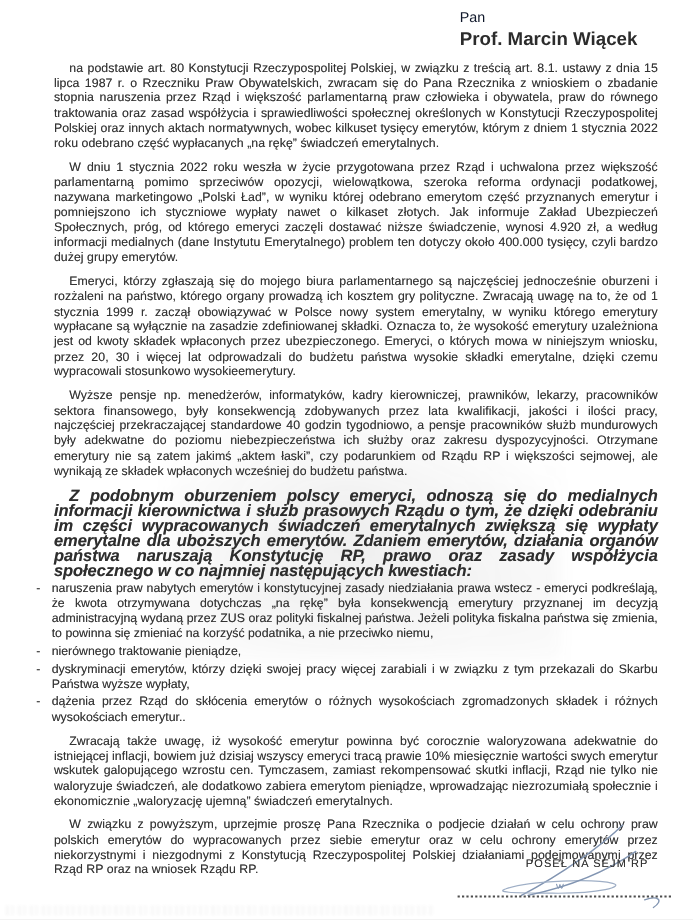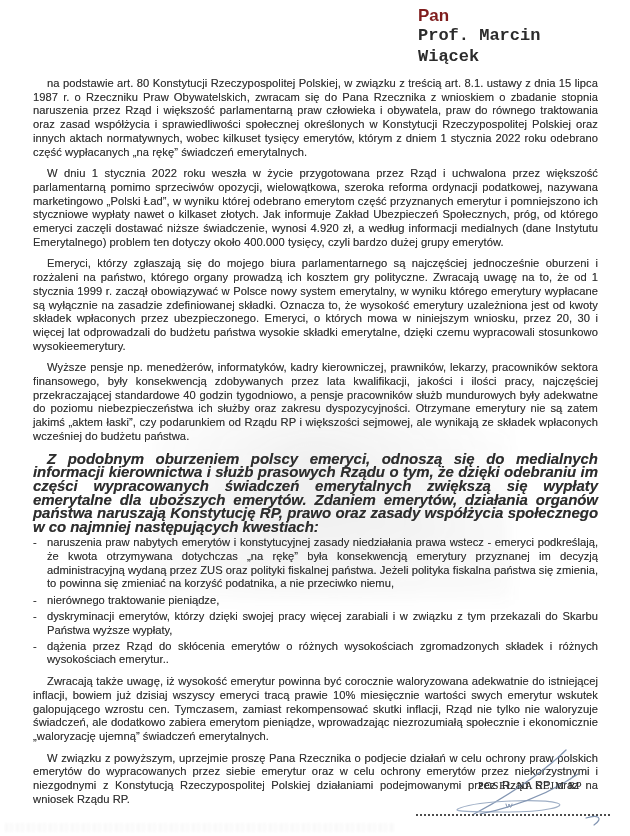--- a/index.html
+++ b/index.html
@@ -30,26 +30,26 @@
       rgba(110,110,110,0.08) 5px 8px, rgba(110,110,110,0.01) 8px 11px);
     filter:blur(0.8px);
     opacity:0.45;
     pointer-events:none;
   }
 
   .content {
     position:absolute; left:33px; top:4px; width:565px;
   }
   .recipient { margin-left:385px; padding-top:2px; }
-  .recipient .salutation { font-size:17px; font-weight:bold; line-height:19px; color:#7f1d1d; }
-  .recipient .name       { font-size:17px; font-weight:bold; line-height:21px; color:#2c2c2c;font-family:Liberation Mono, monospace; }
+  .recipient .salutation { font-size:13px; font-weight:normal; line-height:19px; color:#0f172a; }
+  .recipient .name       { font-size:17px; font-weight:bold; line-height:21px; color:#2c2c2c; }
   .recipient .title      { font-size:13.2px; line-height:17px; color:#383838; }
 
   .para {
-    margin:8px 0 0 0;
+    margin:8px 0 0 16px;
     font-size:11.2px; line-height:13.7px;
     text-align:justify; text-indent:14px;
     letter-spacing:0.05px;
     text-shadow:0 0 0.4px rgba(60,60,60,0.55);
   }
   .para.first { margin-top:10px; }
   .para.emphasis {
     font-weight:bold; font-style:italic;
     font-size:15px; letter-spacing:-0.05px;
     color:#2e2e2e;
@@ -63,21 +63,20 @@
   .violations .dash { flex:none; width:14px; }
   .violations .btext { flex:1; text-align:justify; }
 
   .signature {
     position:absolute; left:390px; top:742px; width:232px; height:92px;
   }
   .sig-role {
     position:absolute; left:88px; top:38px;
     font-size:10px; letter-spacing:1px; color:#2e2e2e; white-space:nowrap;
     text-shadow:0 0 0.4px rgba(60,60,60,0.5);
-    font-family:Liberation Serif, serif;
   }
   .sig-dots {
     position:absolute; left:26px; top:72px; width:194px; height:0;
     border-top:2px dotted #4d4d4d;
   }
   .sig-name {
     position:absolute; left:40px; top:75px; width:160px;
     text-align:center;
     font-size:16px; font-weight:bold; font-style:italic; letter-spacing:1.1px;
     color:#222222; white-space:nowrap;

